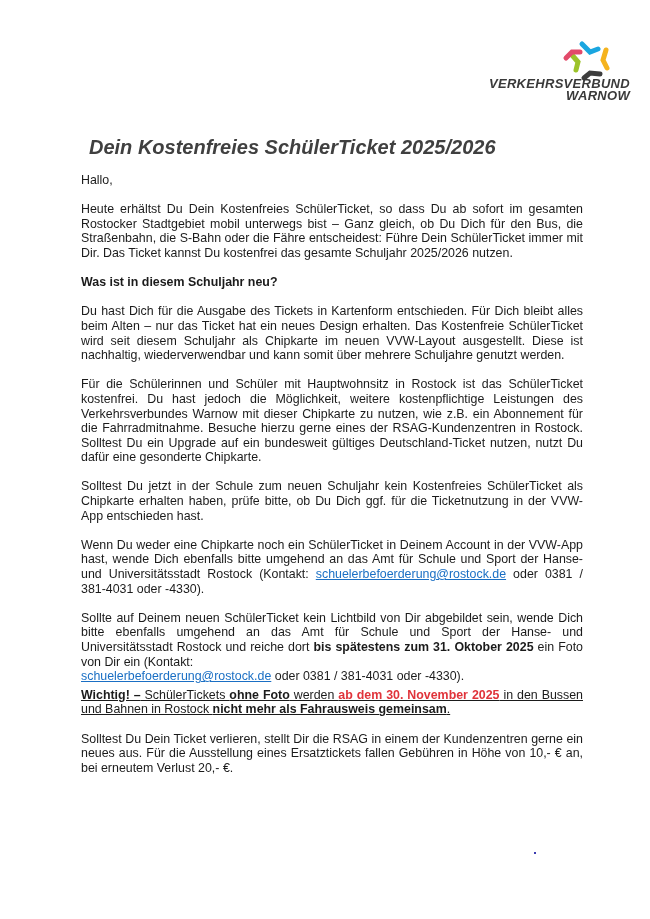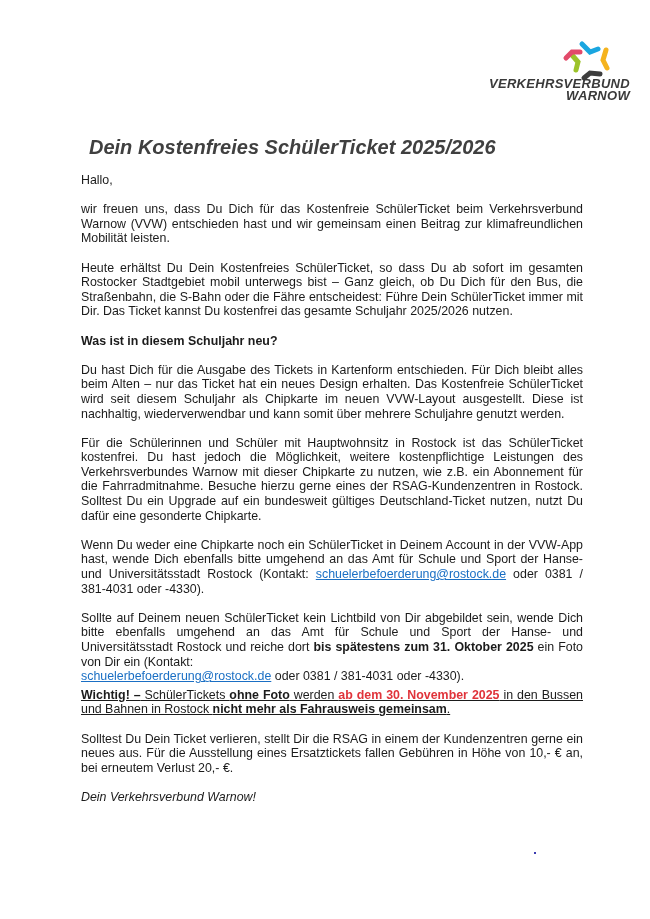--- a/index.html
+++ b/index.html
@@ -38,24 +38,23 @@
   </svg>
 </div>
 <div class="logo-text">
   <div>VERKEHRSVERBUND</div>
   <div>WARNOW</div>
 </div>
 
 <div class="content">
   <h1>Dein Kostenfreies SchülerTicket 2025/2026</h1>
   <p>Hallo,</p>
-  <p>wir freuen uns, dass Du Dich für das Kostenfreie SchülerTicket beim Verkehrsverbund Warnow (VVW) entschieden hast und wir gemeinsam einen Beitrag zur klimafreundlichen Mobilität leisten.</p>
   <p>Heute erhältst Du Dein Kostenfreies SchülerTicket, so dass Du ab sofort im gesamten Rostocker Stadtgebiet mobil unterwegs bist – Ganz gleich, ob Du Dich für den Bus, die Straßenbahn, die S-Bahn oder die Fähre entscheidest: Führe Dein SchülerTicket immer mit Dir. Das Ticket kannst Du kostenfrei das gesamte Schuljahr 2025/2026 nutzen.</p>
   <p class="sub">Was ist in diesem Schuljahr neu?</p>
   <p>Du hast Dich für die Ausgabe des Tickets in Kartenform entschieden. Für Dich bleibt alles beim Alten – nur das Ticket hat ein neues Design erhalten. Das Kostenfreie SchülerTicket wird seit diesem Schuljahr als Chipkarte im neuen VVW-Layout ausgestellt. Diese ist nachhaltig, wiederverwendbar und kann somit über mehrere Schuljahre genutzt werden.</p>
   <p>Für die Schülerinnen und Schüler mit Hauptwohnsitz in Rostock ist das SchülerTicket kostenfrei. Du hast jedoch die Möglichkeit, weitere kostenpflichtige Leistungen des Verkehrsverbundes Warnow mit dieser Chipkarte zu nutzen, wie z.B. ein Abonnement für die Fahrradmitnahme. Besuche hierzu gerne eines der RSAG-Kundenzentren in Rostock. Solltest Du ein Upgrade auf ein bundesweit gültiges Deutschland-Ticket nutzen, nutzt Du dafür eine gesonderte Chipkarte.</p>
+  <p>Solltest Du jetzt in der Schule zum neuen Schuljahr kein Kostenfreies SchülerTicket als Chipkarte erhalten haben, prüfe bitte, ob Du Dich ggf. für die Ticketnutzung in der VVW-App entschieden hast.</p>
   <p><span>Wenn Du weder eine Chipkarte noch ein SchülerTicket in Deinem Account in der VVW-App hast, wende Dich ebenfalls bitte umgehend an das Amt für Schule und Sport der Hanse- und Universitätsstadt Rostock (Kontakt: </span><a class="mail">schuelerbefoerderung@rostock.de</a><span> oder 0381 / 381-4031 oder -4330).</span></p>
   <p class="tight"><span>Sollte auf Deinem neuen SchülerTicket kein Lichtbild von Dir abgebildet sein, wende Dich bitte ebenfalls umgehend an das Amt für Schule und Sport der Hanse- und Universitätsstadt Rostock und reiche dort </span><span class="b">bis spätestens zum 31. Oktober 2025</span><span> ein Foto von Dir ein (Kontakt: </span><br><a class="mail">schuelerbefoerderung@rostock.de</a><span> oder 0381 / 381-4031 oder -4330).</span></p>
   <p class="warn"><span class="b">Wichtig! –</span><span> SchülerTickets </span><span class="b">ohne Foto</span><span> werden </span><span class="red">ab dem 30. November 2025</span><span> in den Bussen und Bahnen in Rostock </span><span class="b">nicht mehr als Fahrausweis gemeinsam</span><span>.</span></p>
   <p>Solltest Du Dein Ticket verlieren, stellt Dir die RSAG in einem der Kundenzentren gerne ein neues aus. Für die Ausstellung eines Ersatztickets fallen Gebühren in Höhe von 10,- € an, bei erneutem Verlust 20,- €.</p>
-  <p class="sig">Dein Verkehrsverbund Warnow!</p>
 </div>
 <div class="dot"></div>
 
 </body></html>

